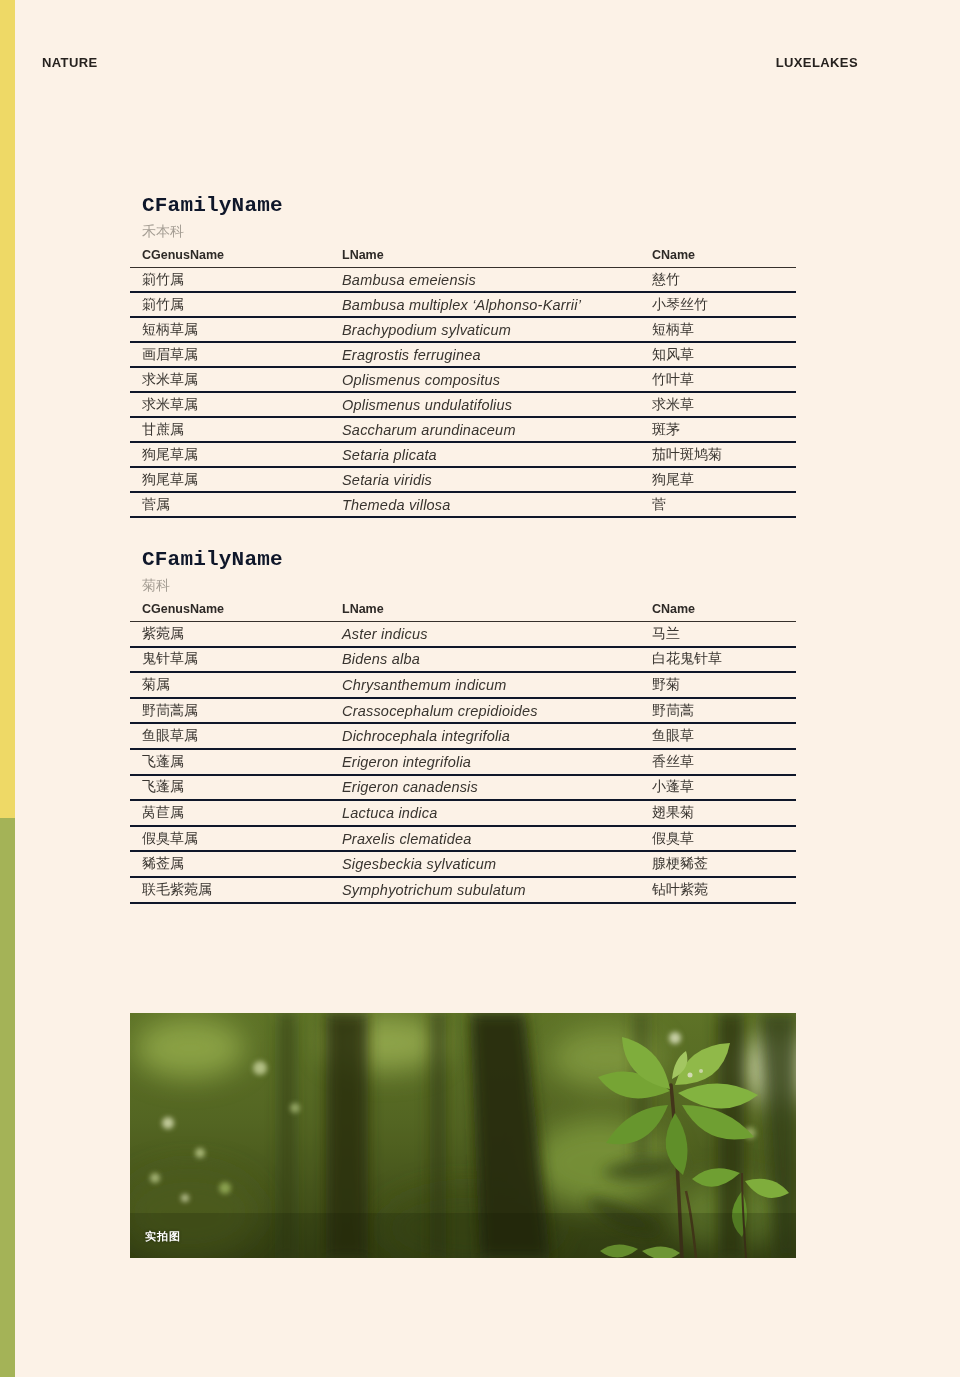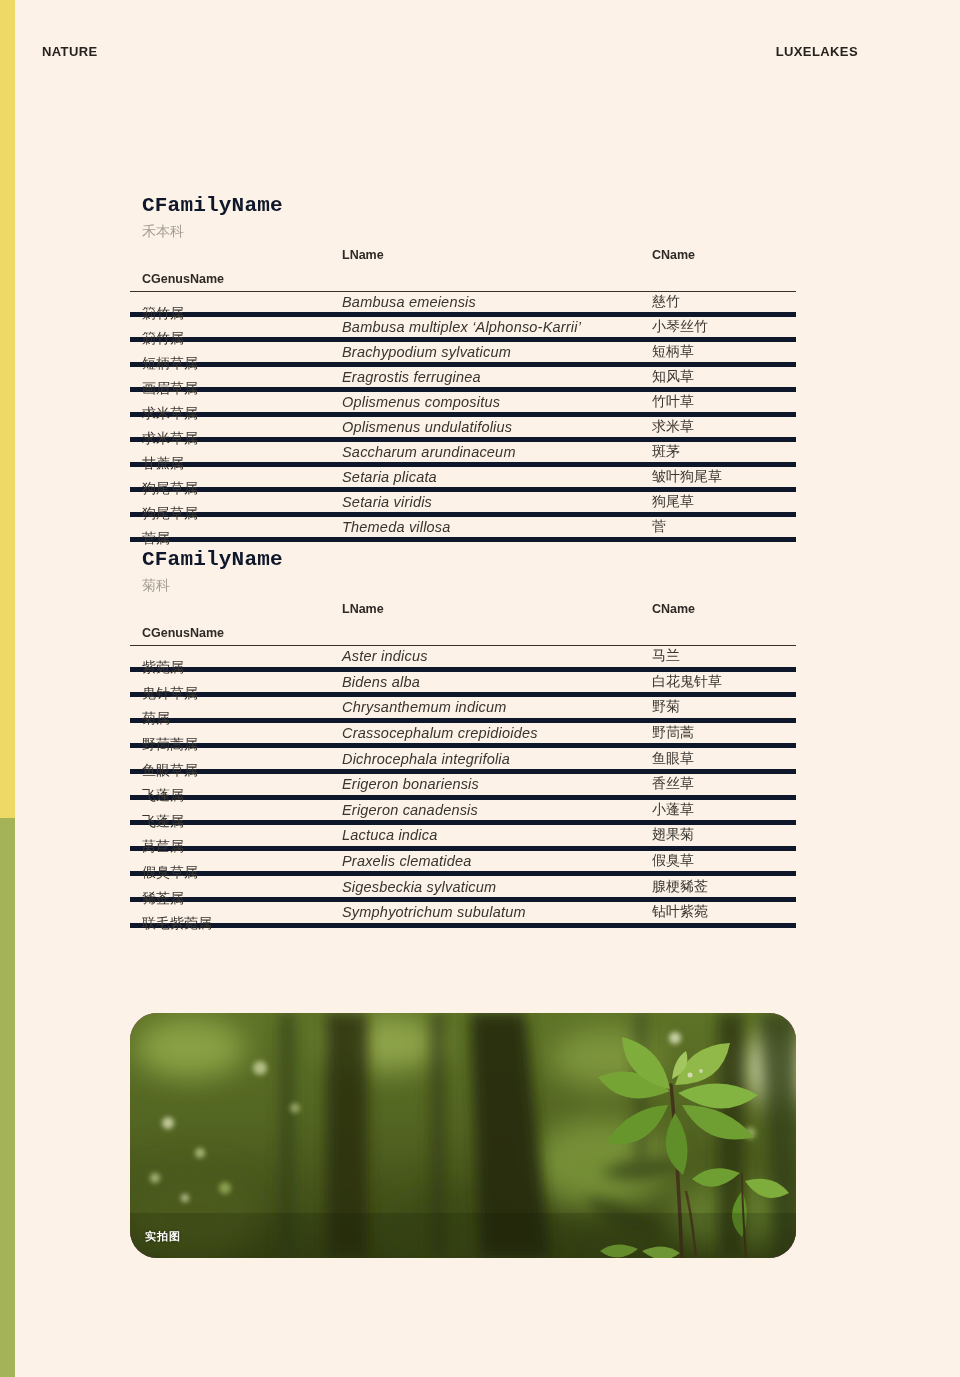--- a/index.html
+++ b/index.html
@@ -9,21 +9,21 @@
     width: 960px; height: 1377px;
     background: #fcf2e7;
     font-family: "Liberation Sans", sans-serif;
     color: #393530;
     overflow: hidden;
   }
   .stripe { position: absolute; left: 0; width: 15px; }
   .stripe-yellow { top: 0; height: 818px; background: #eed966; }
   .stripe-olive  { top: 818px; height: 559px; background: #a4b357; }
 
-  .page-header { position: absolute; top: 44px; left: 0; width: 100%; height: 20px; }
+  .page-header { position: absolute; top: 55px; left: 0; width: 100%; height: 20px; }
   .hdr-left  { position: absolute; left: 42px;  font-size: 13px; font-weight: 700; letter-spacing: 0.4px; color: #26221f; }
   .hdr-right { position: absolute; right: 102px; font-size: 13px; font-weight: 700; letter-spacing: 0.4px; color: #26221f; text-align: right; }
 
   .section { position: absolute; left: 130px; width: 666px; }
   .section-1 { top: 193px; }
   .section-2 { top: 547px; }
 
   .section h2 {
     font-size: 21px; font-weight: 700; color: #0f172a;
     line-height: 25px; padding-left: 12px; letter-spacing: 0.2px; font-family: Liberation Mono, monospace;
@@ -32,33 +32,33 @@
     font-size: 14px; line-height: 16px; color: #a49d93;
     padding-left: 12px; margin-top: 5px;
   }
   .thead {
     display: flex; margin-top: 9px;
     font-size: 12.5px; font-weight: 700; line-height: 14px; color: #2e2a27;
   }
   .tbody { margin-top: 5px; border-top: 1.5px solid #36312c; }
   .trow {
     display: flex; align-items: center;
-    height: 25px; border-bottom: 5px solid #0f172a;
+    height: 25px; border-bottom: 2px solid #0f172a;
   }
   .section-2 .trow { height: 25.6px; }
   .cell, .hcell { padding-left: 12px; white-space: nowrap; overflow: visible; }
-  .c0, .h0 { width: 200px; flex: none; margin-top: 24px; }
+  .c0, .h0 { width: 200px; flex: none; }
   .c1, .h1 { width: 310px; flex: none; }
   .c2, .h2c { flex: 1; }
   .c0, .c2 { font-size: 14px; color: #393530; }
   .c1 { font-size: 14.5px; font-style: italic; color: #38342f; letter-spacing: 0.2px; }
 
   .photo {
     position: absolute; left: 130px; top: 1013px;
-    width: 666px; height: 245px; overflow: hidden; background: #a21caf; border-radius: 27px;
+    width: 666px; height: 245px; overflow: hidden; background: #a21caf;
   }
   .photo svg { display: block; }
   .photo-label {
     position: absolute; left: 15px; bottom: 14px;
     color: #ffffff; font-size: 11px; font-weight: 700; letter-spacing: 1px;
     text-shadow: 0 0 3px rgba(0,0,0,0.45);
   }
 </style>
 </head>
 <body>
@@ -111,21 +111,21 @@
         <span class="cell c2">求米草</span>
       </div>
       <div class="trow">
         <span class="cell c0">甘蔗属</span>
         <span class="cell c1">Saccharum arundinaceum</span>
         <span class="cell c2">斑茅</span>
       </div>
       <div class="trow">
         <span class="cell c0">狗尾草属</span>
         <span class="cell c1">Setaria plicata</span>
-        <span class="cell c2">皱叶狗尾草</span>
+        <span class="cell c2">茄叶斑鸠菊</span>
       </div>
       <div class="trow">
         <span class="cell c0">狗尾草属</span>
         <span class="cell c1">Setaria viridis</span>
         <span class="cell c2">狗尾草</span>
       </div>
       <div class="trow">
         <span class="cell c0">菅属</span>
         <span class="cell c1">Themeda villosa</span>
         <span class="cell c2">菅</span>
@@ -162,21 +162,21 @@
         <span class="cell c1">Crassocephalum crepidioides</span>
         <span class="cell c2">野茼蒿</span>
       </div>
       <div class="trow">
         <span class="cell c0">鱼眼草属</span>
         <span class="cell c1">Dichrocephala integrifolia</span>
         <span class="cell c2">鱼眼草</span>
       </div>
       <div class="trow">
         <span class="cell c0">飞蓬属</span>
-        <span class="cell c1">Erigeron bonariensis</span>
+        <span class="cell c1">Erigeron integrifolia</span>
         <span class="cell c2">香丝草</span>
       </div>
       <div class="trow">
         <span class="cell c0">飞蓬属</span>
         <span class="cell c1">Erigeron canadensis</span>
         <span class="cell c2">小蓬草</span>
       </div>
       <div class="trow">
         <span class="cell c0">莴苣属</span>
         <span class="cell c1">Lactuca indica</span>

